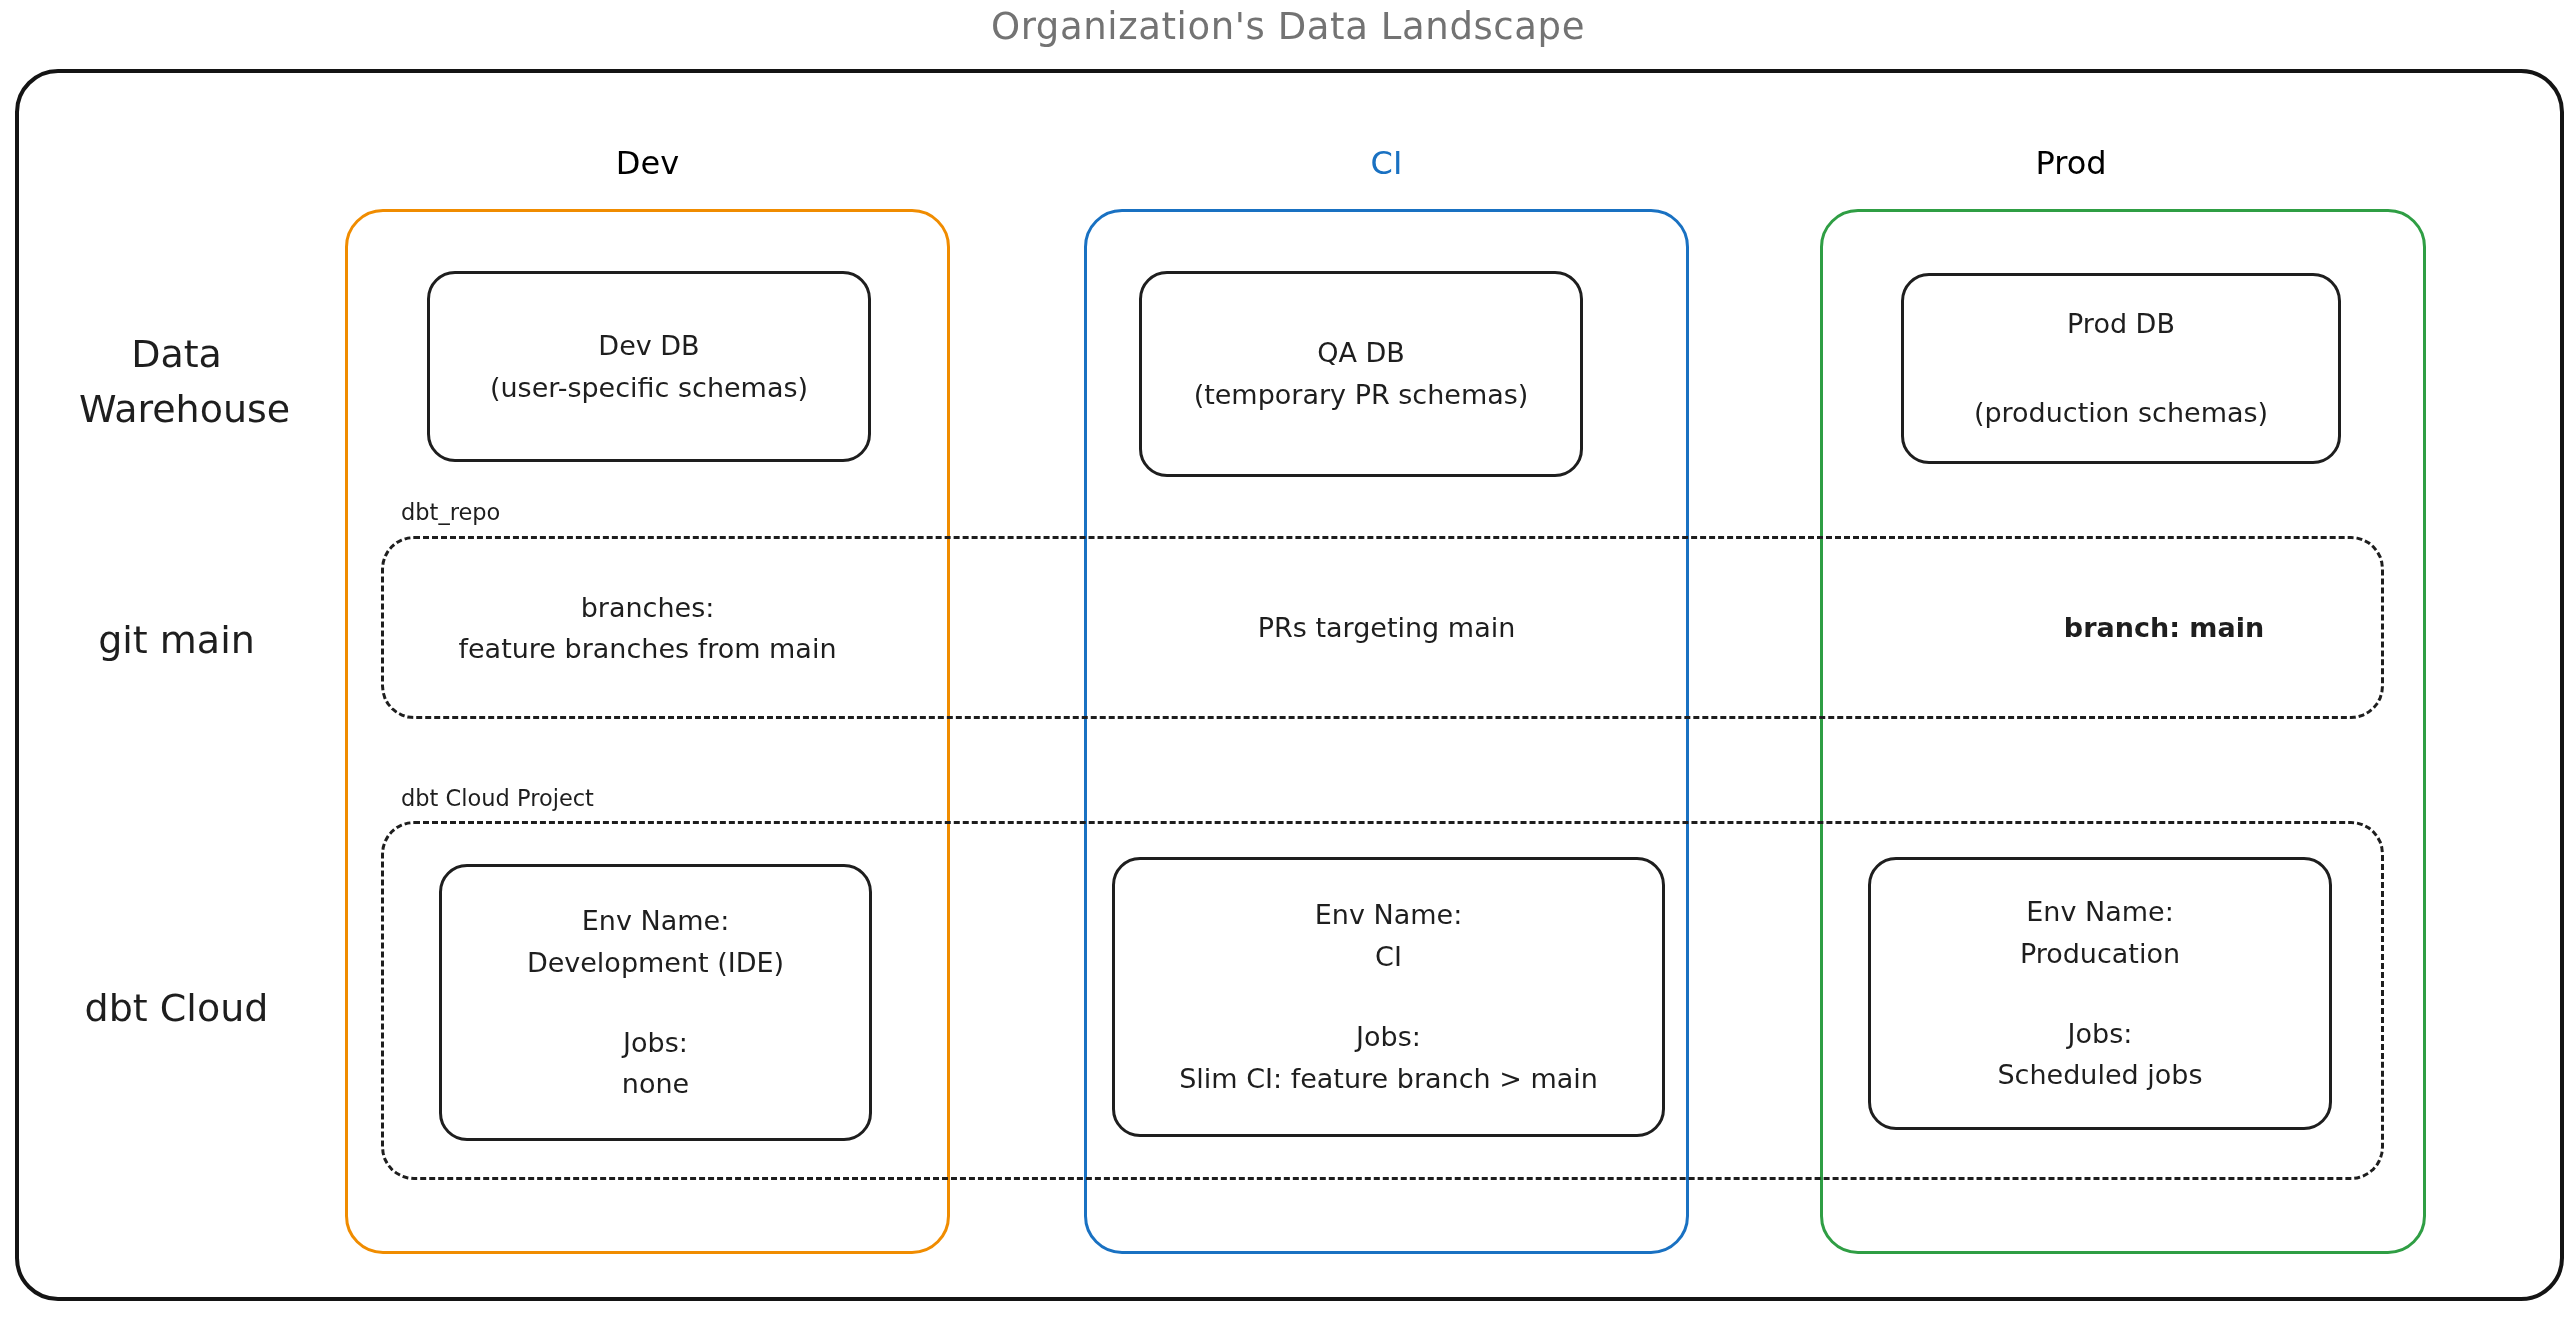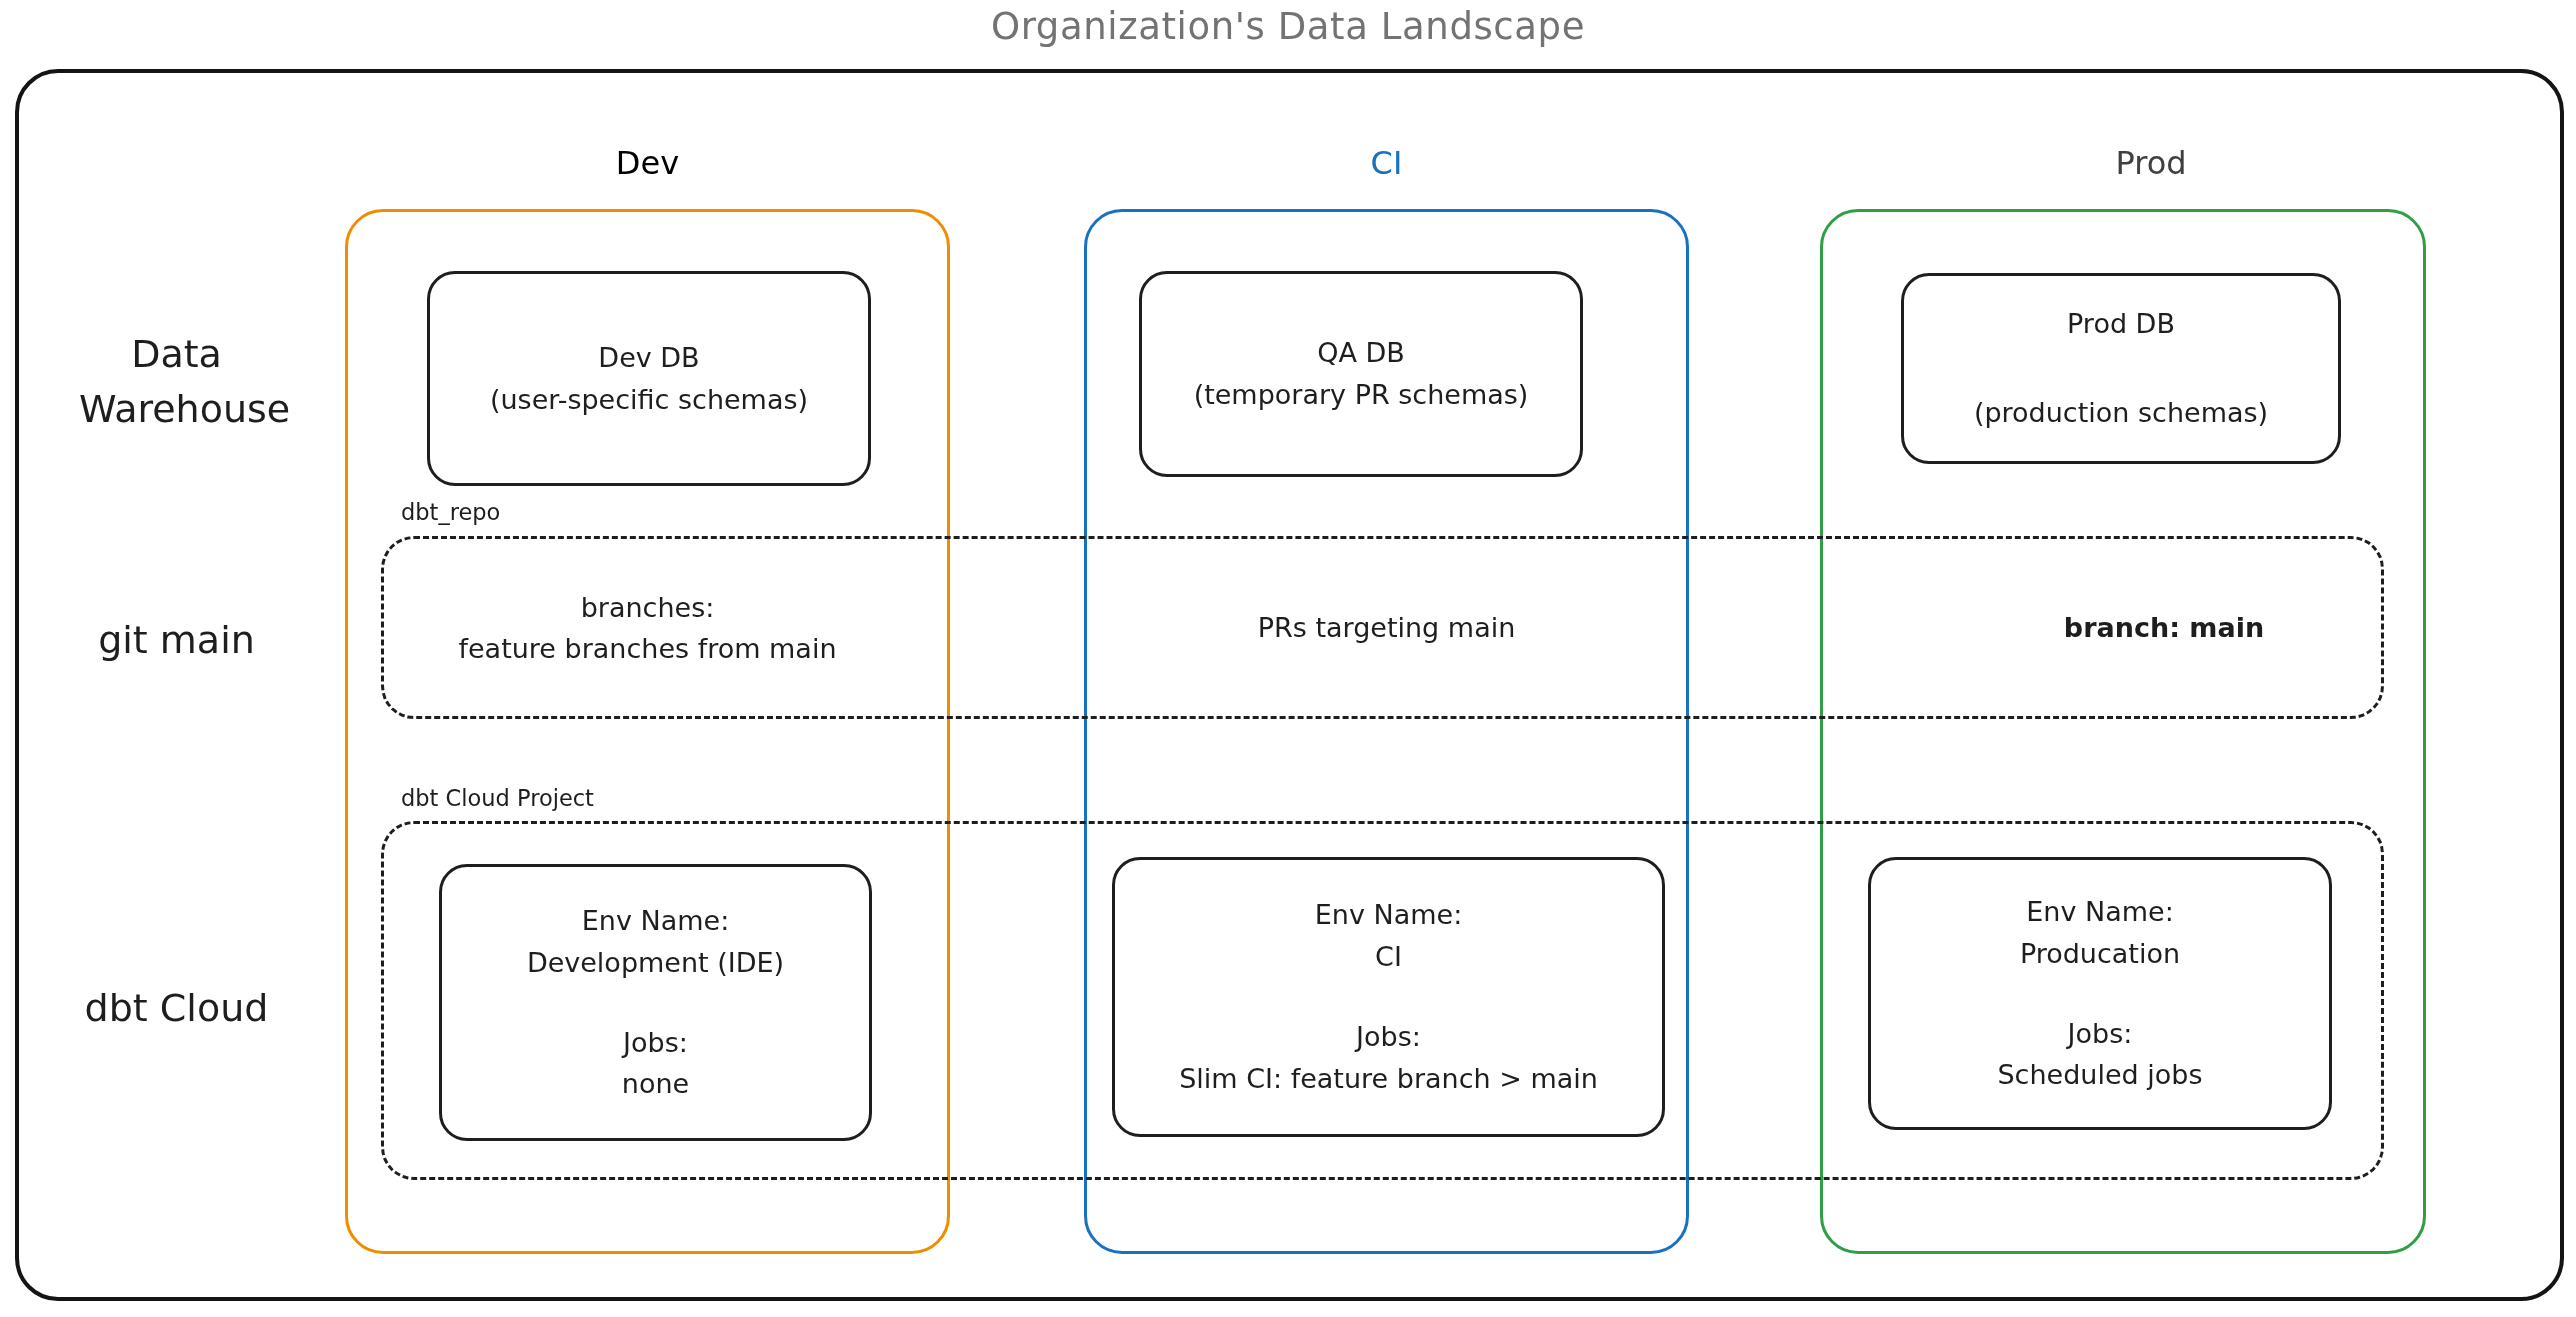--- a/index.html
+++ b/index.html
@@ -33,21 +33,21 @@
   }
 
   .col-header {
     position: absolute;
     top: 144px;
     text-align: center;
     font-size: 32px;
   }
   .col-header.dev  { left: 345px;  width: 605px; color: #000000; }
   .col-header.ci   { left: 1084px; width: 605px; color: #1971c2; }
-  .col-header.prod { left: 1848px; width: 606px; color: #404040; }
+  .col-header.prod { left: 1768px; width: 606px; color: #000000; }
 
   .col-frame {
     position: absolute;
     top: 209px;
     height: 1045px;
     border: 3.6px solid;
     border-radius: 38px;
   }
   .col-frame.dev  { left: 345px;  width: 605px; border-color: #f08c00; }
   .col-frame.ci   { left: 1084px; width: 605px; border-color: #1971c2; }
@@ -71,21 +71,21 @@
     border-radius: 28px;
     display: flex;
     flex-direction: column;
     align-items: center;
     justify-content: center;
     text-align: center;
     font-size: 27px;
     line-height: 1.55;
     background: #ffffff;
   }
-  .db-box.dev  { left: 427px;  top: 271px; width: 444px; height: 215px; }
+  .db-box.dev  { left: 427px;  top: 271px; width: 444px; height: 191px; }
   .db-box.ci   { left: 1139px; top: 271px; width: 444px; height: 206px; }
   .db-box.prod { left: 1901px; top: 273px; width: 440px; height: 191px; gap: 47px; }
 
   .dashed-frame {
     position: absolute;
     left: 381px;
     width: 2003px;
     border: 3px dashed #1e1e1e;
     border-radius: 33px;
   }

